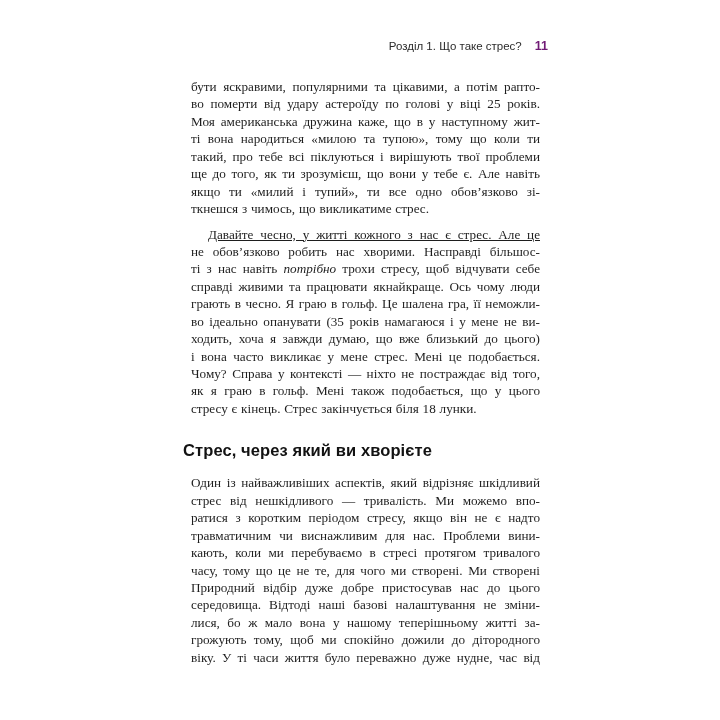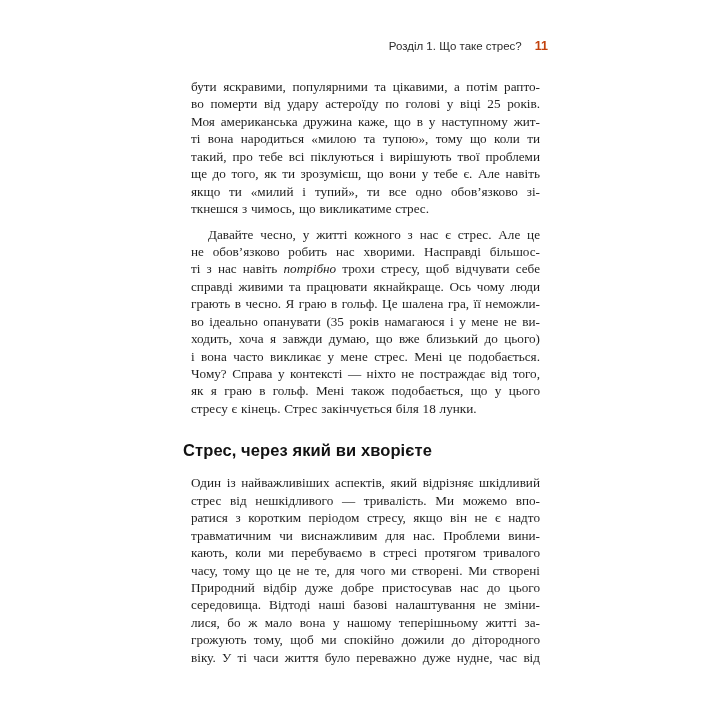--- a/index.html
+++ b/index.html
@@ -24,21 +24,21 @@
     text-align: right;
     font-family: "Liberation Sans", sans-serif;
     font-size: 11.5px;
     color: #2b2b2b;
     white-space: nowrap;
   }
   .page-number {
     font-weight: 700;
     font-size: 12.5px;
     margin-left: 13px;
-    color: #c2410c;
+    color: #701a75;
   }
   .text-block {
     position: absolute;
     left: 183px;
     top: 70px;
     width: 365px;
   }
   .para { margin: 8px; padding: 0; }
   .line {
     font-size: 13.2px;
@@ -48,20 +48,21 @@
     text-align: justify;
     text-align-last: justify;
     white-space: normal;
     word-spacing: 0.5px;
   }
   .line.last {
     text-align-last: left;
   }
   .para.indent .line:first-child {
     text-indent: 17px;
+    text-decoration: underline;
   }
   .section-heading {
     font-family: "Liberation Sans", sans-serif;
     font-weight: 700;
     font-size: 16.5px;
     line-height: 20px;
     color: #121212;
     margin: 23px 0 14px 0;
     letter-spacing: 0.1px;
   }

